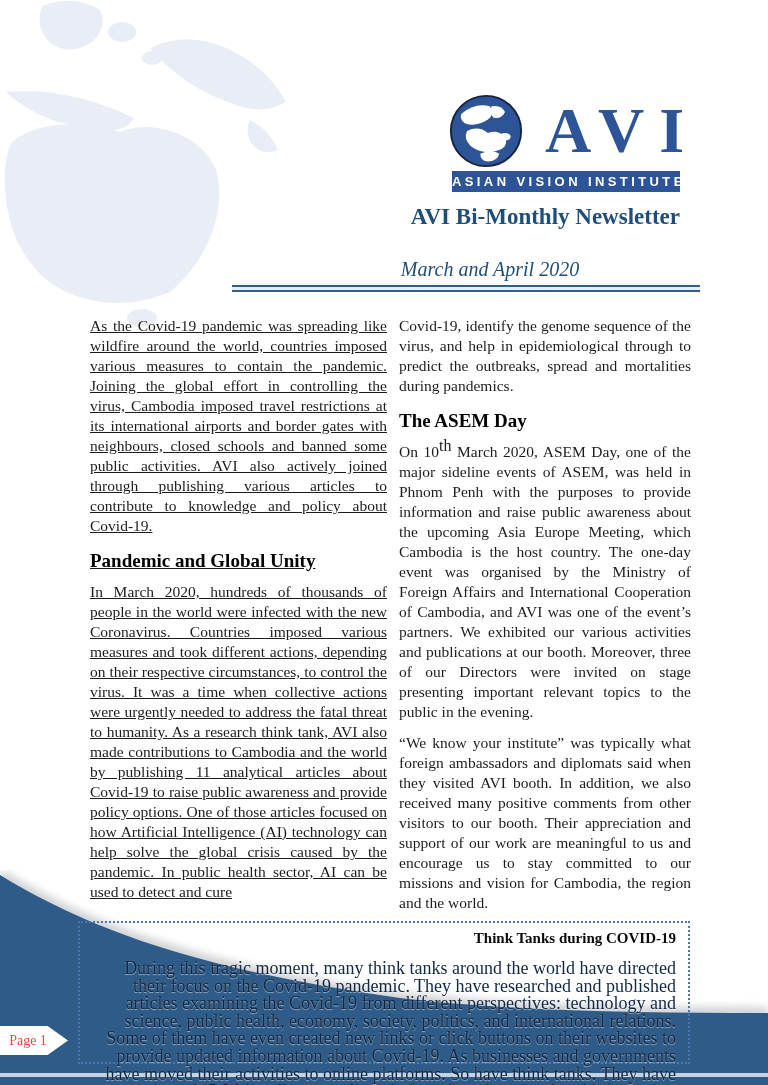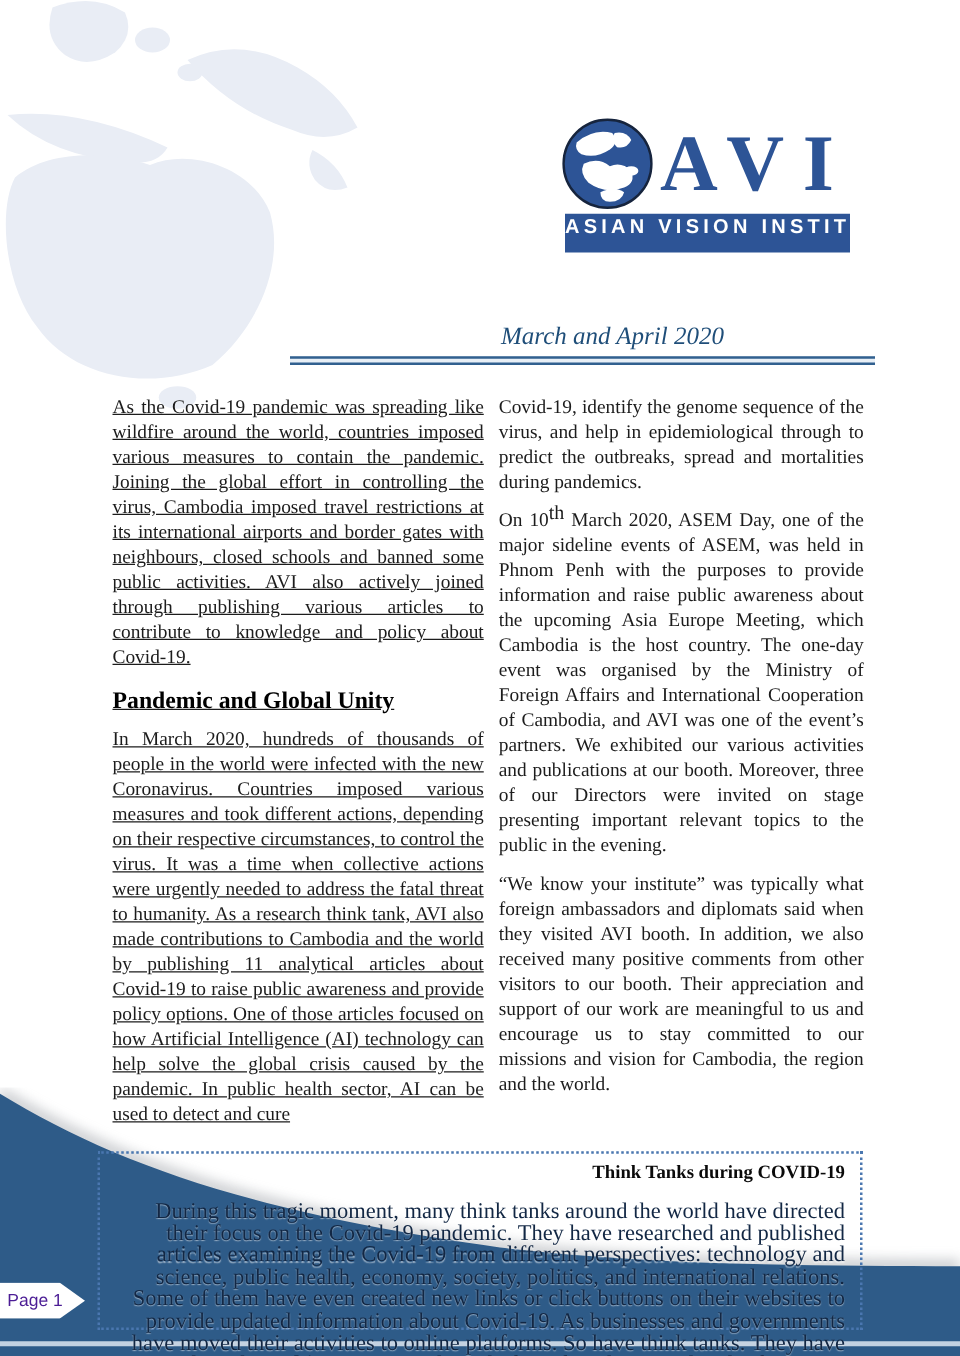--- a/index.html
+++ b/index.html
@@ -7,24 +7,24 @@
     position:relative;width:768px;height:1085px;background:#ffffff;
     overflow:hidden;font-family:"Liberation Serif",serif;color:#1b1b1b;
   }
   
   .watermark{position:absolute;left:0;top:0;z-index:0;}
   
   .logo-row{position:absolute;left:448px;top:92px;width:260px;height:78px;
     display:flex;align-items:center;z-index:2;}
   .globe{width:76px;height:76px;flex:0 0 auto;}
   .avi-acronym{font-family:"Liberation Serif",serif;font-weight:bold;
-    font-size:64px;letter-spacing:15px;color:#2d5496;margin-left:4px;line-height:1;}
-  .banner{position:absolute;left:452px;top:171px;width:228px;height:31px;
+    font-size:64px;letter-spacing:15px;color:#2d5496;margin-left:21px;line-height:1;}
+  .banner{position:absolute;left:452px;top:171px;width:228px;height:21px;
     background:#2d5496;color:#ffffff;font-family:"Liberation Sans",sans-serif;
-    font-size:16px;font-weight:bold;letter-spacing:3.4px;text-align:center;
+    font-size:13px;font-weight:bold;letter-spacing:3.4px;text-align:center;
     line-height:22px;z-index:2;white-space:nowrap;}
   .nl-title{position:absolute;left:300px;top:204px;width:380px;text-align:right;
     font-size:23px;font-weight:bold;color:#1f4e79;z-index:2;}
   .nl-date{position:absolute;left:300px;top:258px;width:380px;text-align:center;
     font-size:20px;font-style:italic;color:#1f4e79;z-index:2;}
   .rule{position:absolute;left:232px;top:285px;width:468px;height:3px;
     border-top:2px solid #31608f;border-bottom:2px solid #31608f;background:#e8eff6;z-index:2;}
   
   .col{position:absolute;top:316px;font-size:15.5px;line-height:20px;
     text-align:justify;color:#1c1c1c;z-index:2;}
@@ -40,22 +40,22 @@
   .covid-box{position:absolute;left:78px;top:921px;width:612px;height:143px;
     box-sizing:border-box;border:2px dotted #4a77b0;z-index:5;padding:7px 12px 6px 12px;}
   .covid-heading{text-align:right;font-weight:bold;font-size:15px;color:#0a0a0a;
     text-shadow:1px 1px 0 rgba(255,255,255,0.75);}
   .covid-body{margin:13px 0 0 0;text-align:right;font-size:18px;line-height:17.6px;
     color:#122744;text-shadow:0 1px 1px rgba(255,255,255,0.55);}
   .covid-body b{font-weight:bold;color:#0a1e3a;}
   
   .page-label{position:absolute;left:0;top:1026px;width:68px;height:29px;
     background:#ffffff;clip-path:polygon(0 0,70% 0,100% 50%,70% 100%,0 100%);
-    z-index:6;color:#4c1d95;font-size:14px;line-height:29px;text-align:center;
-    padding-right:12px;box-sizing:border-box;font-family:Liberation Sans, sans-serif;}
+    z-index:6;color:#ef4444;font-size:14px;line-height:29px;text-align:center;
+    padding-right:12px;box-sizing:border-box;font-family:Liberation Serif, serif;}
 </style>
 </head>
 <body>
 
 <div class="page">
 
   <svg class="watermark" width="330" height="340" viewBox="0 0 330 340" aria-hidden="true">
     <g fill="#e9edf5">
       <path d="M42,6 q32,-12 58,4 q8,18 -8,32 q-22,14 -40,2 q-18,-14 -10,-38 Z"></path>
       <ellipse cx="122" cy="32" rx="14" ry="10"></ellipse>
@@ -76,31 +76,33 @@
         <path d="M14,22 q14,-12 30,-8 q6,8 -2,14 q-12,8 -24,4 q-6,-4 -4,-10 Z"></path>
         <path d="M46,14 q10,-2 14,6 q-4,8 -12,6 q-6,-6 -2,-12 Z"></path>
         <path d="M20,40 q12,-6 22,2 q10,-4 18,4 q4,10 -6,14 q-16,6 -30,-4 q-8,-8 -4,-16 Z"></path>
         <path d="M34,64 q12,-6 20,0 q-2,8 -12,8 q-8,0 -8,-8 Z"></path>
         <ellipse cx="60" cy="46" rx="6" ry="4"></ellipse>
       </g>
     </svg>
     <span class="avi-acronym">AVI</span>
   </div>
   <div class="banner">ASIAN VISION INSTITUTE</div>
+  <div class="nl-title">AVI Bi-Monthly Newsletter</div>
   <div class="nl-date">March and April 2020</div>
   <div class="rule"></div>
 
   <div class="col col-left">
     <p>As the Covid-19 pandemic was spreading like wildfire around the world, countries imposed various measures to contain the pandemic. Joining the global effort in controlling the virus, Cambodia imposed travel restrictions at its international airports and border gates with neighbours, closed schools and banned some public activities. AVI also actively joined through publishing various articles to contribute to knowledge and policy about Covid-19.</p>
     <h2>Pandemic and Global Unity</h2>
     <p>In March 2020, hundreds of thousands of people in the world were infected with the new Coronavirus. Countries imposed various measures and took different actions, depending on their respective circumstances, to control the virus. It was a time when collective actions were urgently needed to address the fatal threat to humanity. As a research think tank, AVI also made contributions to Cambodia and the world by publishing 11 analytical articles about Covid-19 to raise public awareness and provide policy options. One of those articles focused on how Artificial Intelligence (AI) technology can help solve the global crisis caused by the pandemic. In public health sector, AI can be used to detect and cure</p>
   </div>
 
   <div class="col col-right">
     <p>Covid-19, identify the genome sequence of the virus, and help in epidemiological through to predict the outbreaks, spread and mortalities during pandemics.</p>
+    <h2>The ASEM Day</h2>
     <p><span>On 10</span><sup>th</sup><span> March 2020, ASEM Day, one of the major sideline events of ASEM, was held in Phnom Penh with the purposes to provide information and raise public awareness about the upcoming Asia Europe Meeting, which Cambodia is the host country. The one-day event was organised by the Ministry of Foreign Affairs and International Cooperation of Cambodia, and AVI was one of the event’s partners. We exhibited our various activities and publications at our booth. Moreover, three of our Directors were invited on stage presenting important relevant topics to the public in the evening.</span></p>
     <p>“We know your institute” was typically what foreign ambassadors and diplomats said when they visited AVI booth. In addition, we also received many positive comments from other visitors to our booth. Their appreciation and support of our work are meaningful to us and encourage us to stay committed to our missions and vision for Cambodia, the region and the world.</p>
   </div>
 
   <div class="bottom">
     <svg width="768" height="215" viewBox="0 0 768 215" aria-hidden="true">
       <defs>
         <filter id="softblur" x="-20%" y="-40%" width="140%" height="180%">
           <feGaussianBlur stdDeviation="5"></feGaussianBlur>
         </filter>

